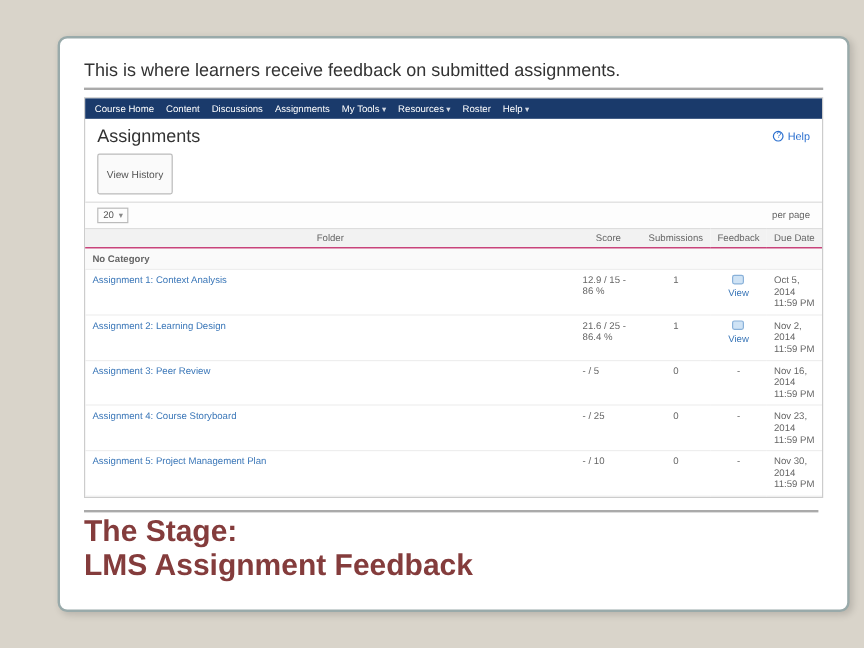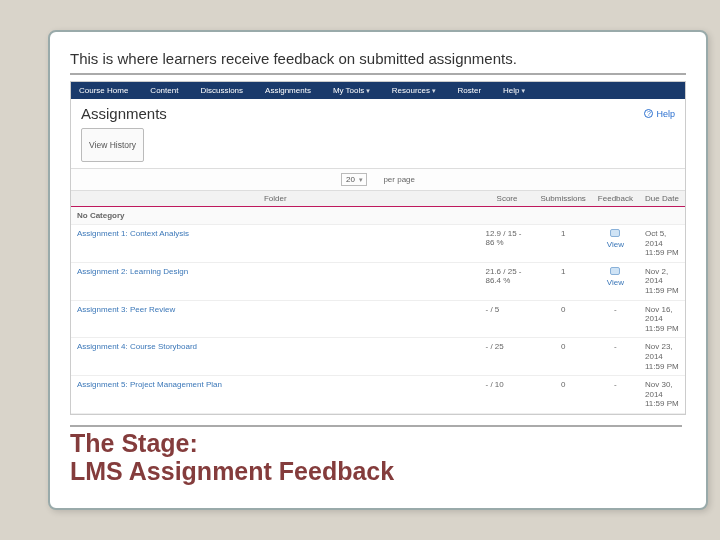--- a/index.html
+++ b/index.html
@@ -34,21 +34,21 @@
     width: 100%;
     border: 1px solid #ccc;
     font-size: 8.5px;
     color: #555;
     background: #fff;
   }
   .navbar {
     background: #1a3a6b;
     color: #fff;
     display: flex;
-    gap: 22px;
+    gap: 10px;
     padding: 4px 8px;
     font-size: 8px;
     align-items: flex-end;
   }
   .navbar span { cursor: pointer; }
   .nav-drop::after { content: " ▾"; font-size: 7px; opacity: .8; }
   .page-header {
     display: flex; justify-content: space-between; align-items: center;
     padding: 6px 10px 2px 10px;
   }
@@ -62,21 +62,21 @@
     font-size: 7px; color: #2a6fcf;
   }
   .btn-history {
     border: 1px solid #bbb; border-radius: 2px;
     padding: 11px 7px; margin: 4px 10px 6px 10px;
     font-size: 8.5px; color: #555; background: #fafafa;
     width: fit-content;
   }
   .toolbar {
     border-top: 1px solid #ddd;
-    display: flex; justify-content: center; align-items: center;
+    display: flex; justify-content: space-between; align-items: center;
     padding: 4px 10px; gap: 16px;
     background: #fdfdfd;
   }
   .select-perpage {
     border: 1px solid #bbb; padding: 1px 4px; font-size: 8px; color: #555;
     display: flex; gap: 4px; align-items: center;
   }
   .select-perpage::after { content: "▾"; font-size: 7px; color: #888; }
   .perpage-label { font-size: 8px; color: #666; }
   .tbl { width: 100%; border-collapse: collapse; }

